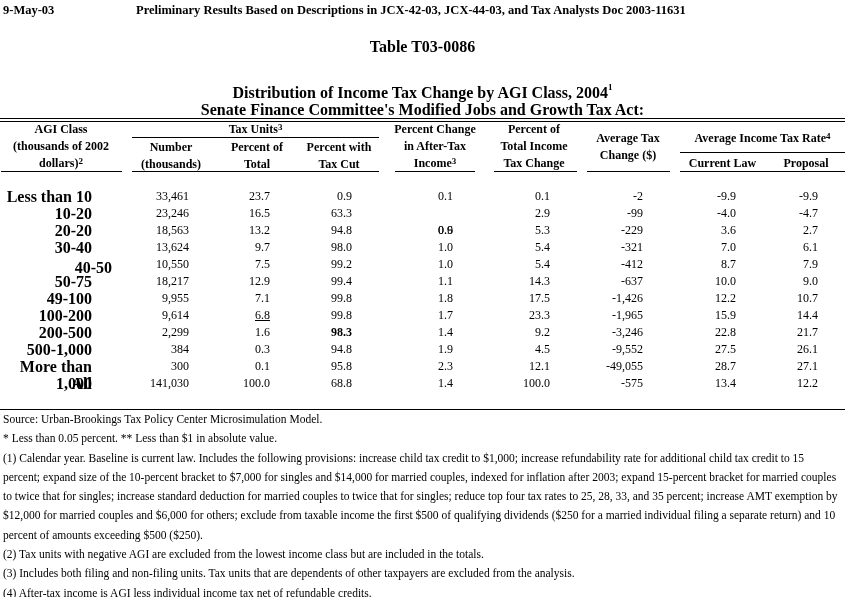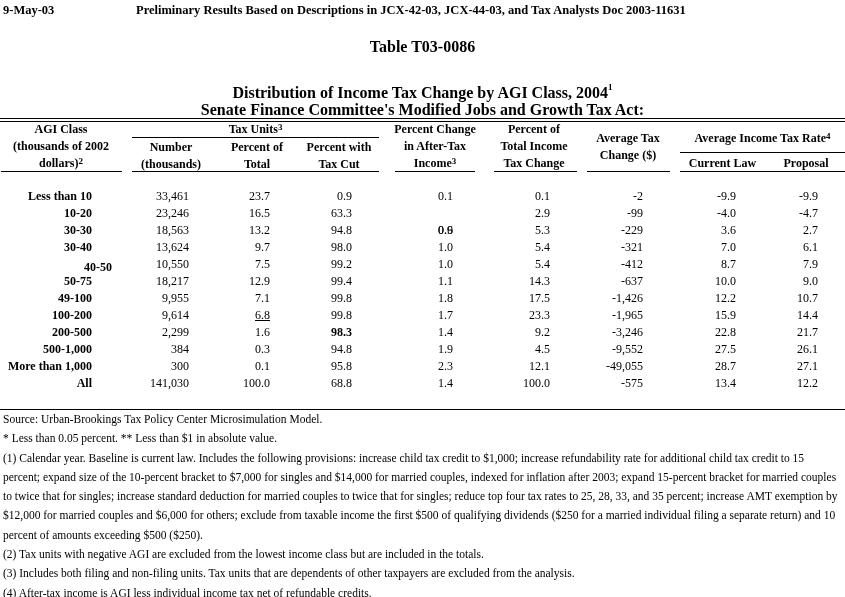--- a/index.html
+++ b/index.html
@@ -13,21 +13,21 @@
   .t1 { top: 38px; }
   .t2 { top: 61px; margin-top: 40px; }
   .t3 { top: 84px; }
   sup { font-size: 9px; vertical-align: top; position: relative; top: -2px; }
 
   .rule { position: absolute; background: #000; height: 1px; }
 
   .h { position: absolute; font-weight: bold; font-size: 12px; text-align: center; line-height: 17px; }
 
   .cell { position: absolute; font-size: 12px; text-align: right; line-height: 17px; }
-  .lbl { position: absolute; font-size: 12px; font-weight: bold; text-align: right; line-height: 17px; width: 92px; left: 0; }
+  .lbl { position: absolute; font-size: 16px; font-weight: bold; text-align: right; line-height: 17px; width: 92px; left: 0; }
 
   .notes { position: absolute; left: 3px; top: 410px; width: 840px; font-size: 11.5px; line-height: 19.3px; }
   .notes p { margin: 0; }
 </style>
 </head>
 <body>
 
 <div class="hdr-date">9-May-03</div>
 <div class="hdr-prelim">Preliminary Results Based on Descriptions in JCX-42-03, JCX-44-03, and Tax Analysts Doc 2003-11631</div>
 
@@ -105,21 +105,21 @@
       <div class="cell" style="top: 205px; left: 119px; width: 70px;">23,246</div>
       <div class="cell" style="top: 205px; left: 200px; width: 70px;">16.5</div>
       <div class="cell" style="top: 205px; left: 282px; width: 70px;">63.3</div>
       <div class="cell" style="top: 222px; left: 438px; text-align: center;">0.6</div>
       <div class="cell" style="top: 205px; left: 480px; width: 70px;">2.9</div>
       <div class="cell" style="top: 205px; left: 573px; width: 70px;">-99</div>
       <div class="cell" style="top: 205px; left: 666px; width: 70px;">-4.0</div>
       <div class="cell" style="top: 205px; left: 748px; width: 70px;">-4.7</div>
     </div>
     <div>
-      <div class="lbl" style="top: 222px;">30-30</div>
+      <div class="lbl" style="top: 222px;">20-20</div>
       <div class="cell" style="top: 222px; left: 119px; width: 70px;">18,563</div>
       <div class="cell" style="top: 222px; left: 200px; width: 70px;">13.2</div>
       <div class="cell" style="top: 222px; left: 282px; width: 70px;">94.8</div>
       <div class="cell" style="top: 222px; left: 438px; text-align: left;">0.9</div>
       <div class="cell" style="top: 222px; left: 480px; width: 70px;">5.3</div>
       <div class="cell" style="top: 222px; left: 573px; width: 70px;">-229</div>
       <div class="cell" style="top: 222px; left: 666px; width: 70px;">3.6</div>
       <div class="cell" style="top: 222px; left: 748px; width: 70px;">2.7</div>
     </div>
     <div>

